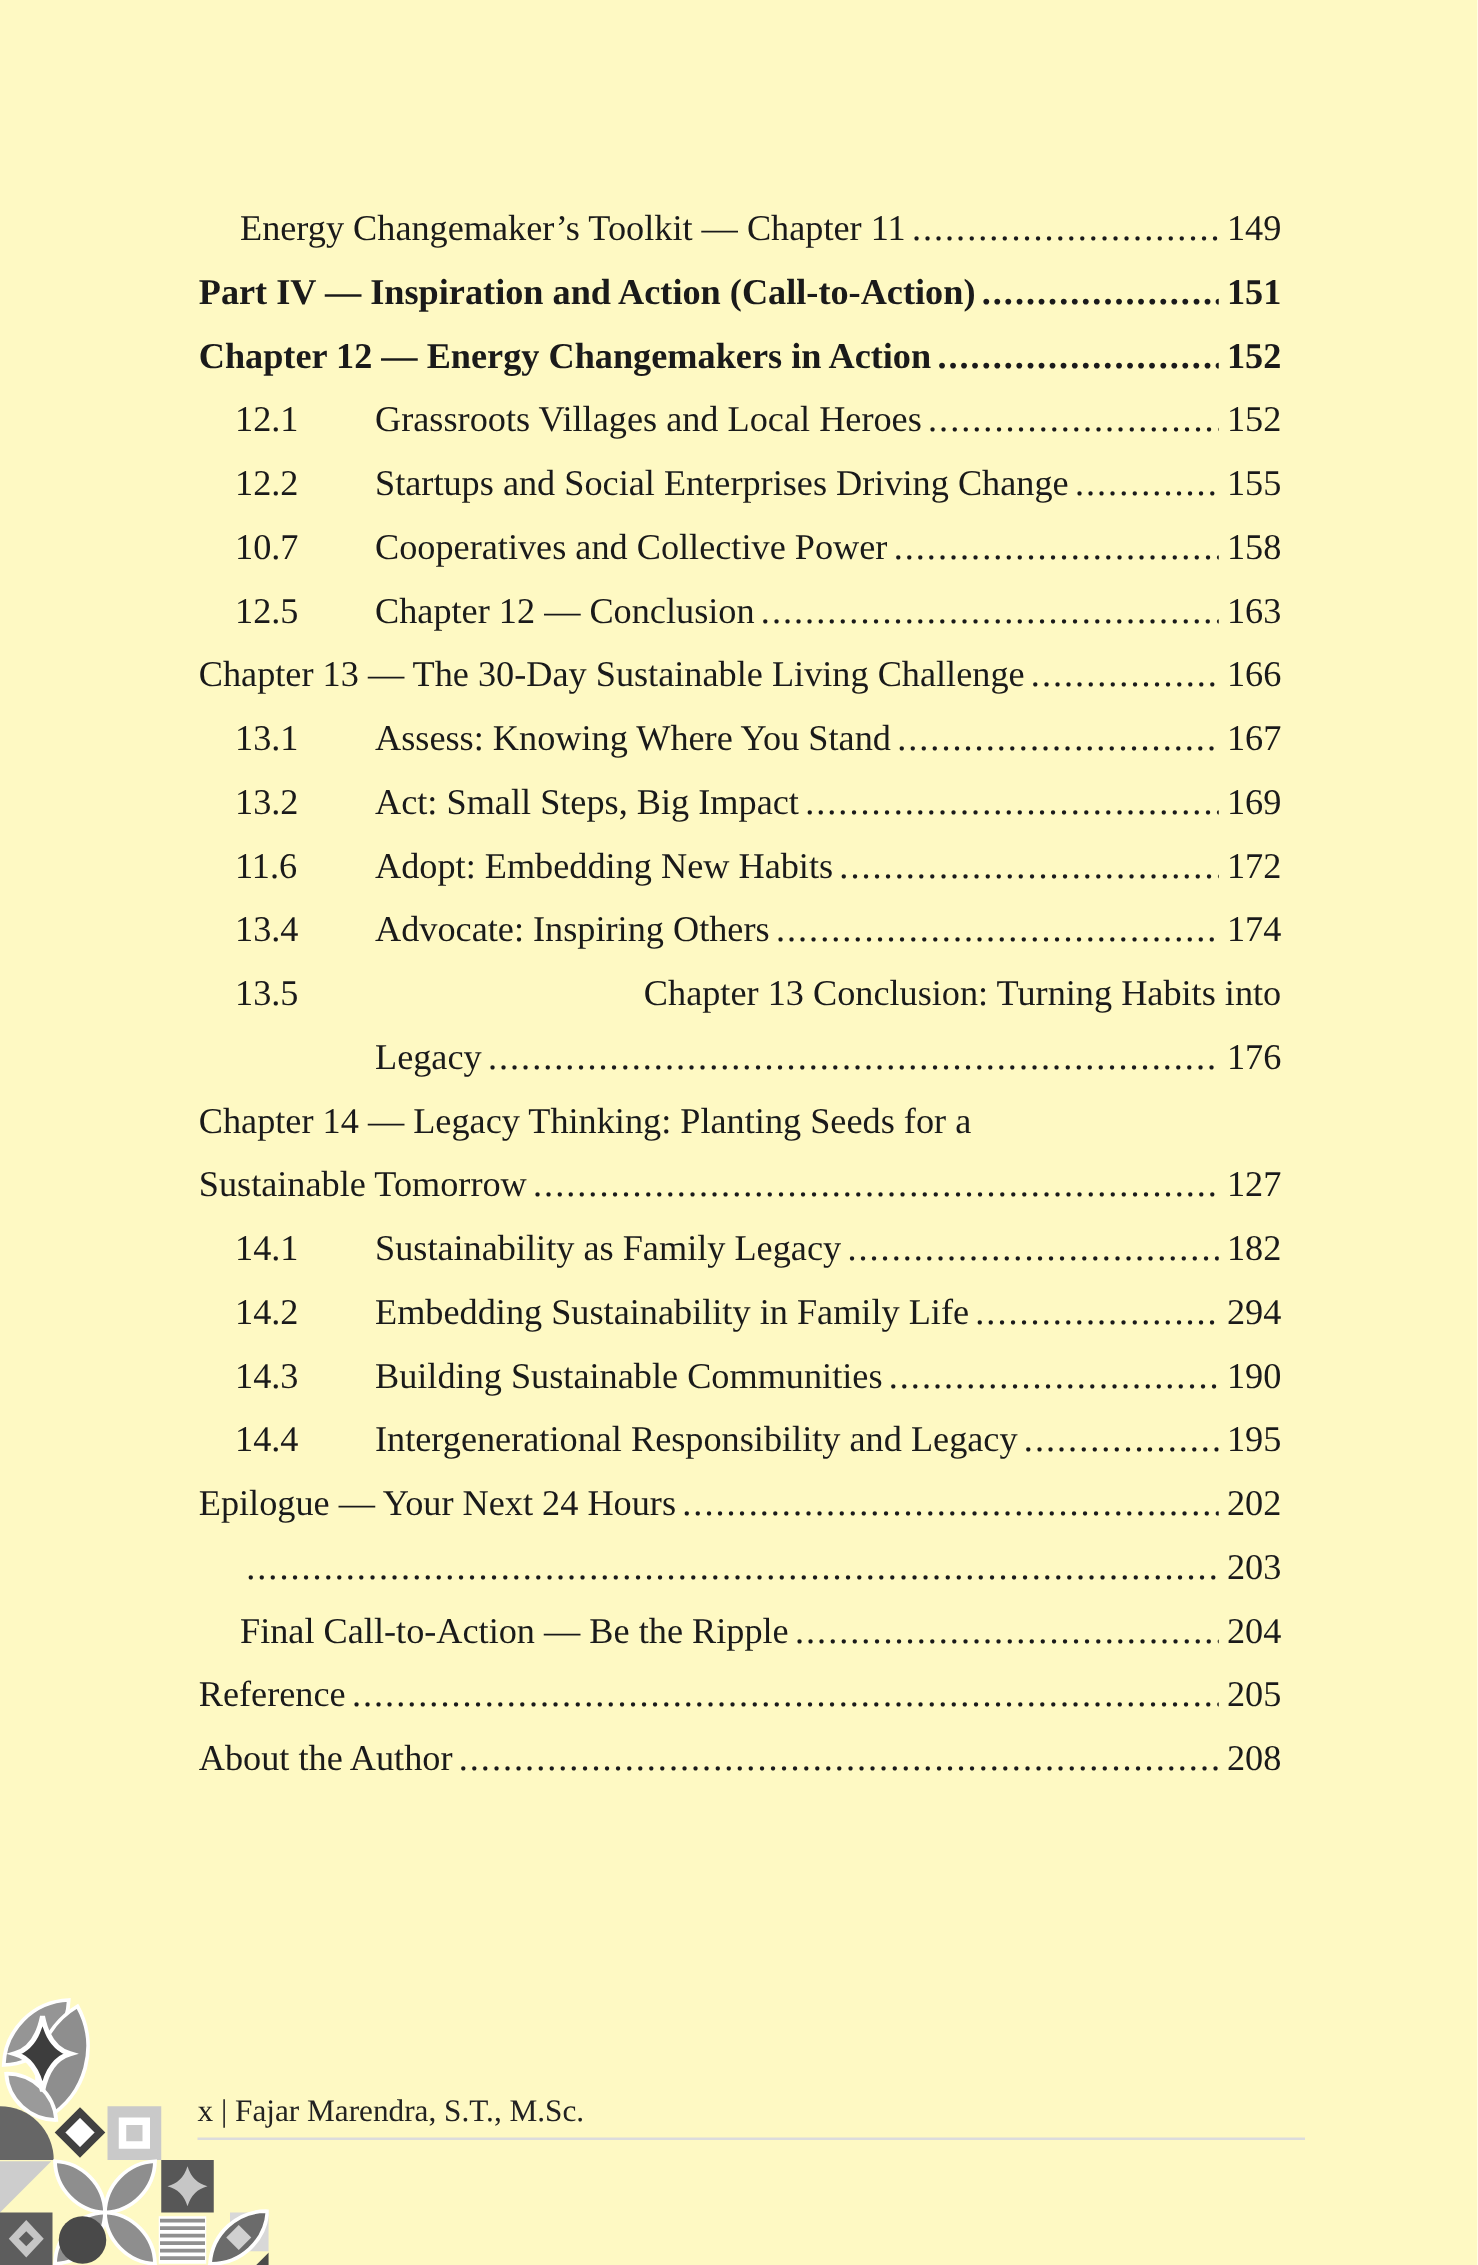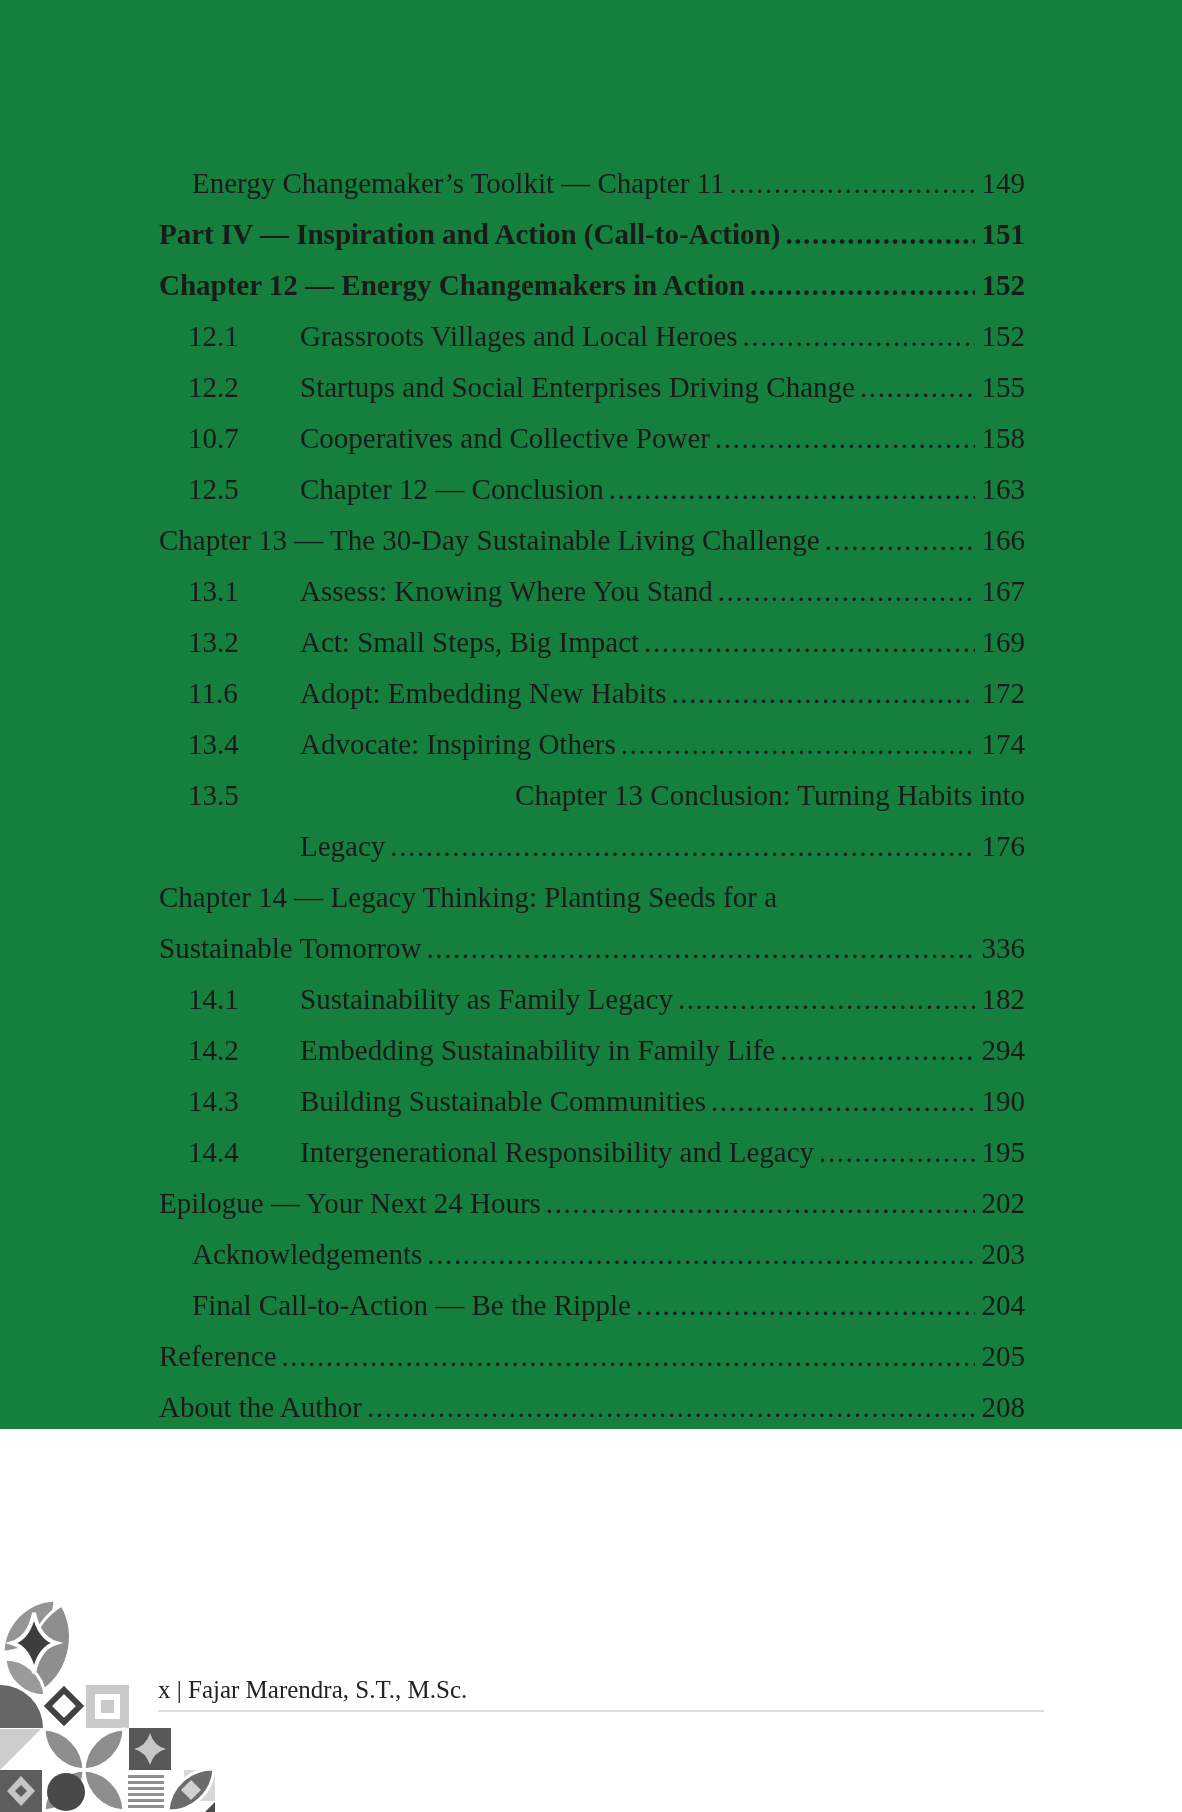--- a/index.html
+++ b/index.html
@@ -5,22 +5,22 @@
   html, body {
     margin: 0; padding: 0;
     width: 1182px; height: 1812px;
     background: #ffffff;
     overflow: hidden;
     font-family: "Liberation Serif", "DejaVu Serif", serif;
     color: #1a1a1a;
   }
   #page {
     position: relative;
-    width: 1182px; height: 1429px;
-    background: #15803d;
+    width: 1182px; height: 1812px;
+    background: #fef9c3;
   }
   
   .toc {
     position: absolute;
     left: 159px; top: 158px;
     width: 866px;
     font-size: 29px;
     line-height: 51px;
   }
   .entry { position: relative; }
@@ -215,21 +215,21 @@
       </div>
     </div>
       <div class="entry lvl0">
 
       <div class="body">
 
         <div class="cont">Chapter 14 — Legacy Thinking: Planting Seeds for a</div>
           <div class="last">
           <span class="t">Sustainable Tomorrow</span>
           <span class="dots"></span>
-          <span class="page-num">336</span>
+          <span class="page-num">127</span>
         </div>
       </div>
     </div>
       <div class="entry lvl2">
       <span class="num">14.1</span>
       <div class="body">
 
         <div class="last">
           <span class="t">Sustainability as Family Legacy</span>
           <span class="dots"></span>
@@ -279,21 +279,20 @@
           <span class="dots"></span>
           <span class="page-num">202</span>
         </div>
       </div>
     </div>
       <div class="entry lvl1">
 
       <div class="body">
 
         <div class="last">
-          <span class="t">Acknowledgements</span>
           <span class="dots"></span>
           <span class="page-num">203</span>
         </div>
       </div>
     </div>
       <div class="entry lvl1">
 
       <div class="body">
 
         <div class="last">

